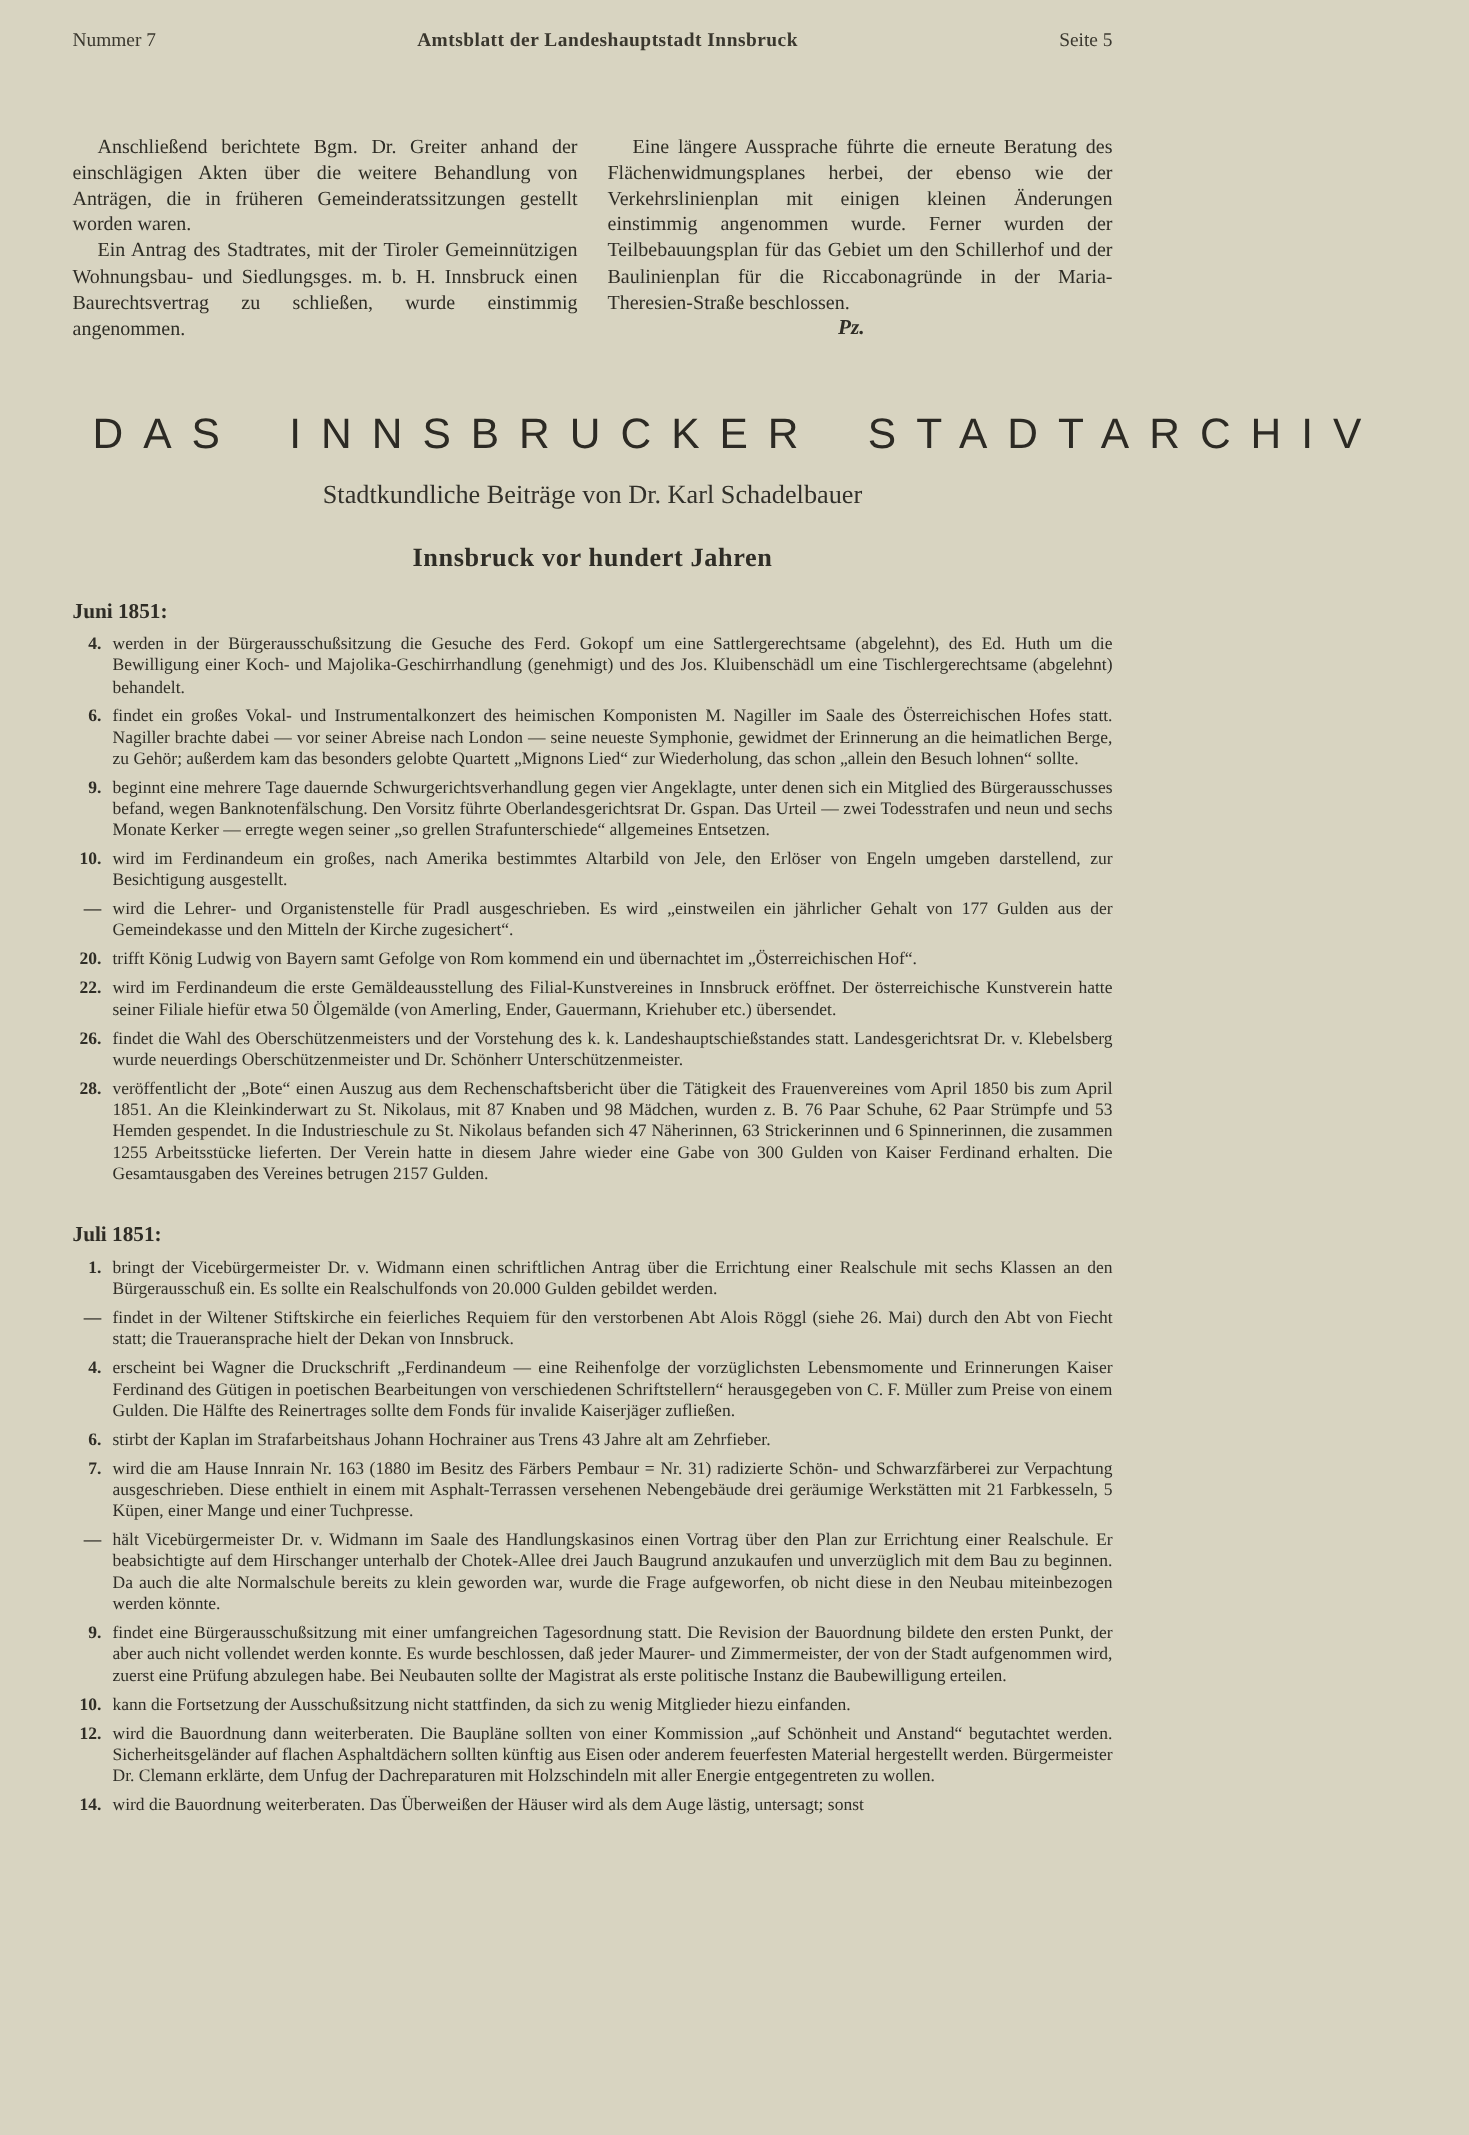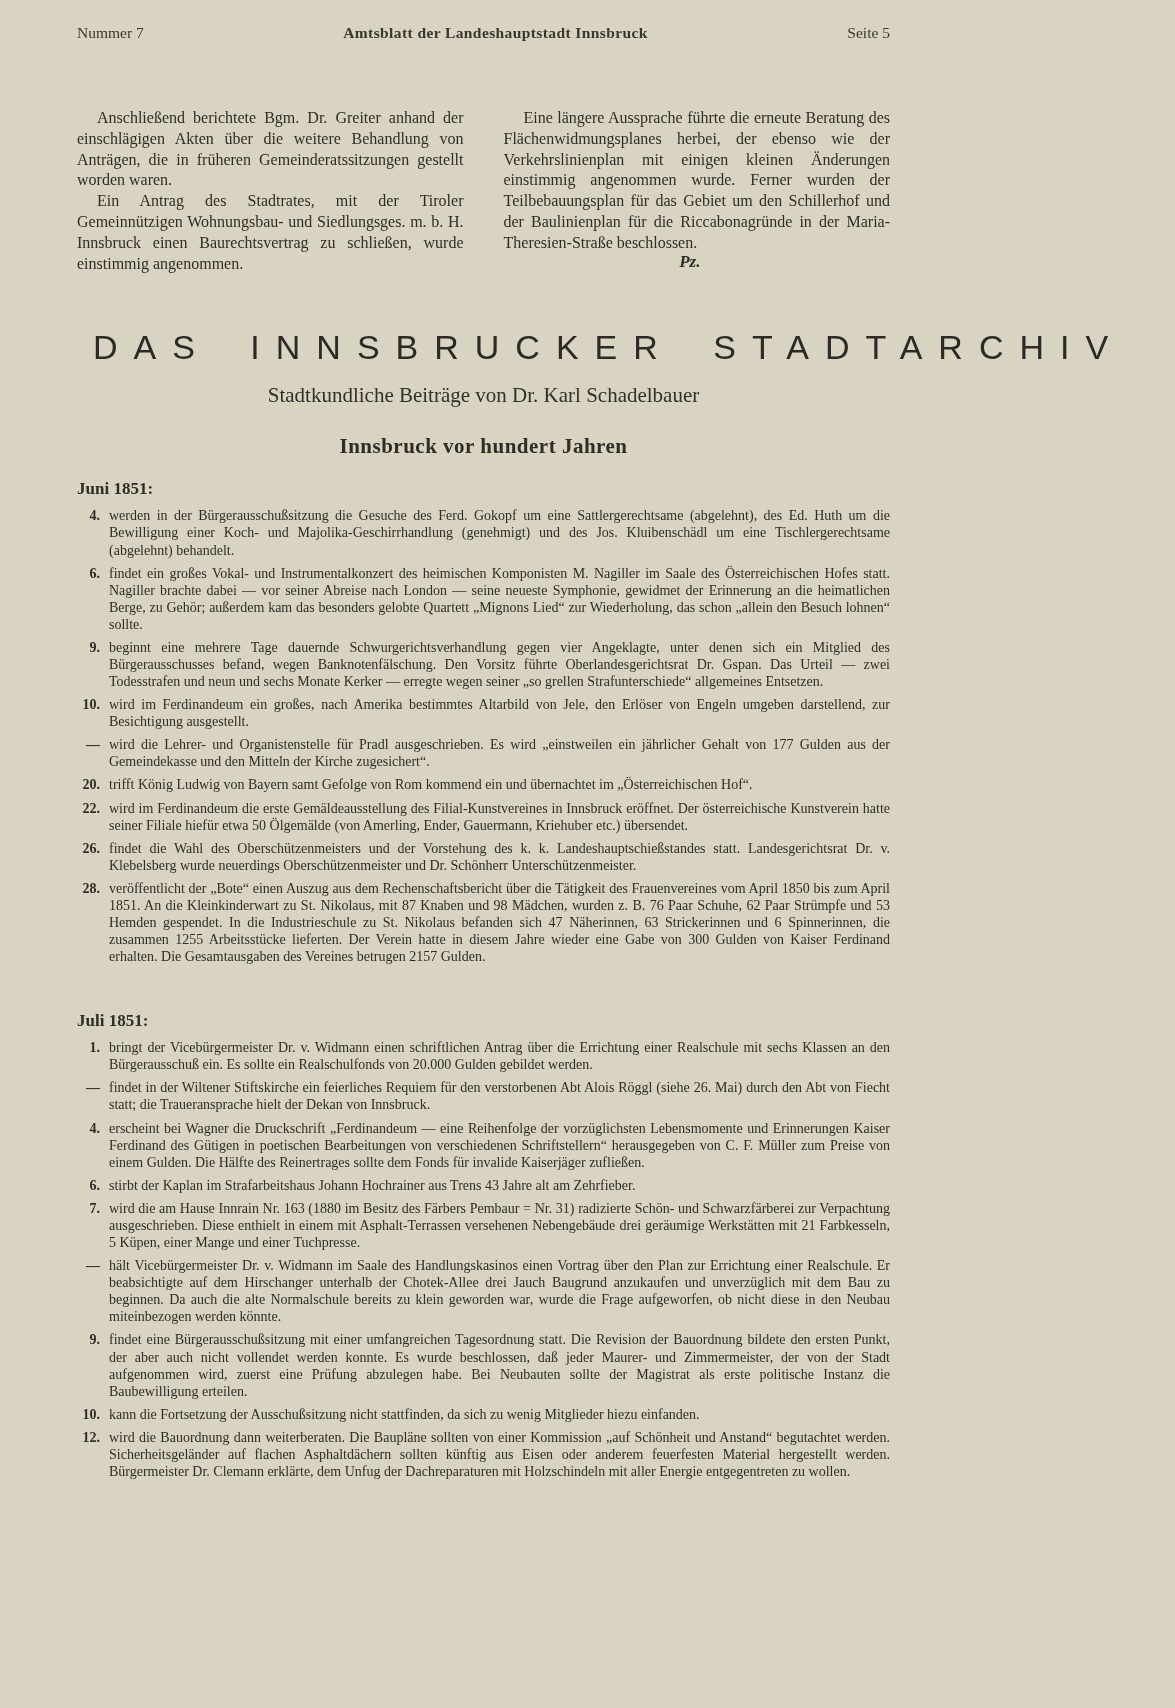--- a/index.html
+++ b/index.html
@@ -12,40 +12,40 @@
     height: 1708px;
     background: #d8d4c1;
     color: #2f2d26;
     font-family: "Liberation Serif", serif;
     overflow: hidden;
   }
   .page {
     box-sizing: border-box;
     width: 952px;
     height: 1708px;
-    padding: 24px 62px 0 77px;
+    padding: 24px 62px 0 58px;
   }
 
   
   .masthead {
     display: flex;
     justify-content: space-between;
     align-items: baseline;
     font-size: 15.5px;
     color: #3a372e;
   }
   .masthead .masthead-title {
     font-weight: bold;
     letter-spacing: 0.4px;
   }
 
   
   .columns {
     display: flex;
-    gap: 40px;
+    gap: 24px;
   }
   .col {
     flex: 1 1 0;
     min-width: 0;
   }
 
   
   .intro {
     margin-top: 66px;
   }
@@ -243,17 +243,21 @@
   <div class="entry">
     <span class="entry-num">10.</span>
     <span class="entry-text">kann die Fortsetzung der Ausschußsitzung nicht stattfinden, da sich zu wenig Mitglieder hiezu einfanden.</span>
   </div>
 
   <div class="entry">
     <span class="entry-num">12.</span>
     <span class="entry-text">wird die Bauordnung dann weiterberaten. Die Baupläne sollten von einer Kommission „auf Schönheit und Anstand“ begutachtet werden. Sicherheitsgeländer auf flachen Asphaltdächern sollten künftig aus Eisen oder anderem feuerfesten Material hergestellt werden. Bürgermeister Dr. Clemann erklärte, dem Unfug der Dachreparaturen mit Holzschindeln mit aller Energie entgegentreten zu wollen.</span>
   </div>
 
+  <div class="entry">
+    <span class="entry-num">14.</span>
+    <span class="entry-text">wird die Bauordnung weiterberaten. Das Überweißen der Häuser wird als dem Auge lästig, untersagt; sonst</span>
+  </div>
 </div>
     </div>
   </section>
 
 </div>
 
 </body></html>

